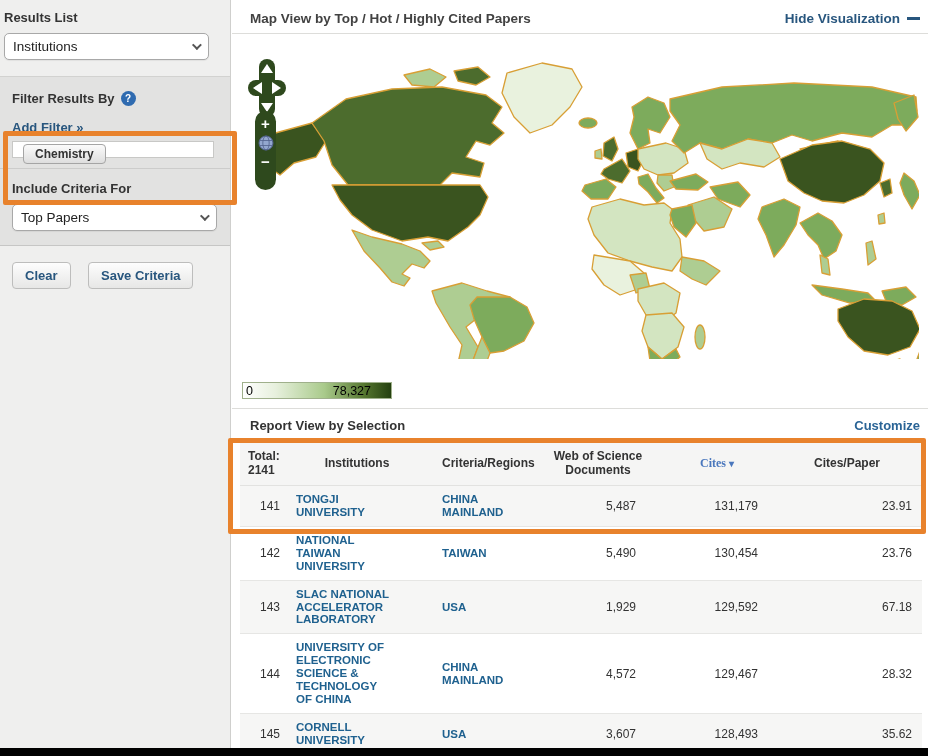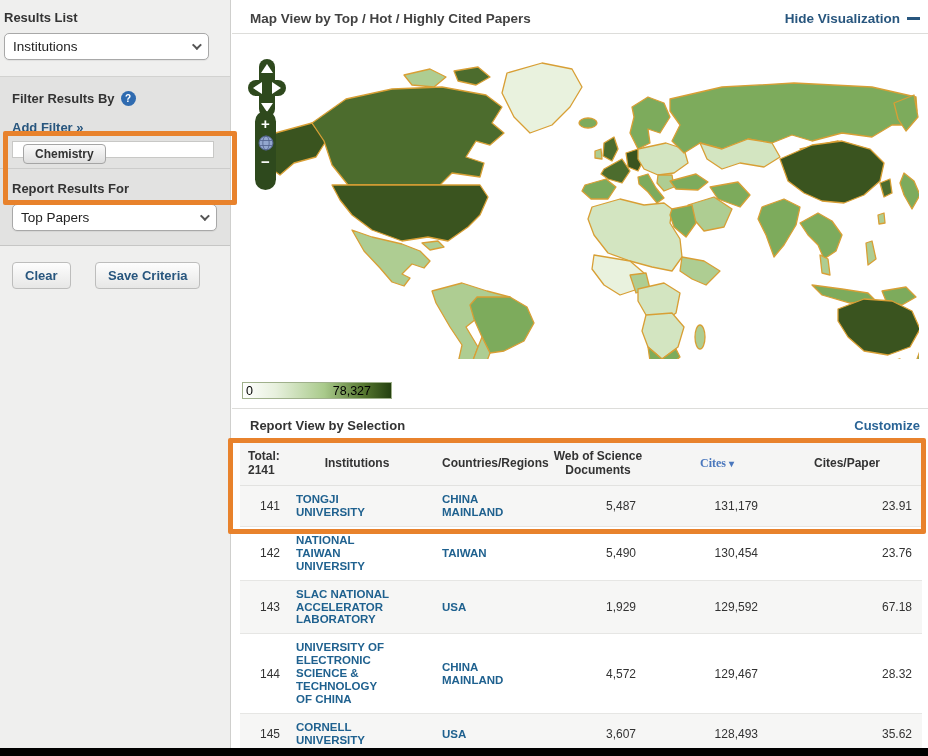--- a/index.html
+++ b/index.html
@@ -19,21 +19,21 @@
   .help-icon { width:15px; height:15px; border-radius:50%; background:#2f6bb0; color:#fff; font-size:10px; font-weight:bold; text-align:center; line-height:15px; }
   .filter-note { font-size:12.5px; font-style:italic; font-weight:bold; color:#9b9b9a; line-height:1.35; }
   .add-filter { margin-top:14px; font-size:13px; font-weight:bold; color:#28567e; margin-bottom:6px; cursor:pointer; }
   .chip-box { width:202px; height:17px; background:#fff; border:1px solid #c8c8c6; padding:2px; }
   .chip { display:inline-block; margin-left:8px; padding:2px 11px; font-size:12px; font-weight:bold; color:#333;
           background:linear-gradient(#fbfbfb,#dedede); border:1px solid #a5a5a5; border-radius:4px; }
   .sb-include { background:#e2e2e1; padding:6px 12px 14px 12px; border-bottom:1px solid #c6c6c5; }
   .sb-bottom { padding:16px 12px; }
   .btn { display:inline-block; padding:5px 12px; font-size:13px; font-weight:bold; color:#28567e;
          background:linear-gradient(#fdfdfd,#e7e7e6); border:1px solid #bdbdbc; border-radius:4px; cursor:pointer; }
-  .btn + .btn { margin-left:20px; }
+  .btn + .btn { margin-left:13px; }
 
   
   .main { position:absolute; left:232px; top:0; width:696px; height:748px; background:#fff; }
   .main-header { position:absolute; left:0; top:0; width:100%; height:34px; border-bottom:1px solid #ddddda; }
   .map-title { position:absolute; left:18px; top:11px; font-size:13.5px; font-weight:bold; color:#424242; }
   .hide-viz { position:absolute; right:8px; top:11px; font-size:13.5px; font-weight:bold; color:#28567e; cursor:pointer; display:flex; align-items:center; gap:7px; }
   .hide-viz .dash { display:inline-block; width:13px; height:3px; background:#28567e; }
 
   .map-area { position:absolute; left:0; top:39px; width:100%; height:338px; background:#fff; }
   .world-svg { position:absolute; left:22px; top:8px; }
@@ -104,21 +104,21 @@
         <span class="filter-title">Filter Results By</span>
         <span class="help-icon">?</span>
       </div>
       <div class="add-filter">Add Filter »</div>
       <div class="chip-box">
         <span class="chip">Chemistry</span>
       </div>
     </div>
 
     <div class="sb-include">
-      <div class="sb-label" style="margin-top:6px;">Report Results For</div>
+      <div class="sb-label" style="margin-top:6px;">Include Criteria For</div>
       <div class="fake-select">
         <span>Top Papers</span>
         <span class="chev"></span>
       </div>
     </div>
 
     <div class="sb-bottom">
       <span class="btn">Clear</span>
       <span class="btn">Save Criteria</span>
     </div>
@@ -226,21 +226,21 @@
 
     <div class="report-divider"></div>
     <div class="report-title">Report View by Selection</div>
     <div class="customize">Customize</div>
 
     <table class="report-table">
       <thead>
         <tr>
           <th class="th-total">Total: 2141</th>
           <th class="th-inst">Institutions</th>
-          <th class="th-country">Countries/Regions</th>
+          <th class="th-country">Criteria/Regions</th>
           <th class="th-docs">Web of Science Documents</th>
           <th class="th-cites">
             <span>Cites</span><span class="sort-arrow">▾</span>
           </th>
           <th class="th-cpp">Cites/Paper</th>
         </tr>
       </thead>
       <tbody>
           <tr class="alt">
             <td class="td-rank">141</td>

